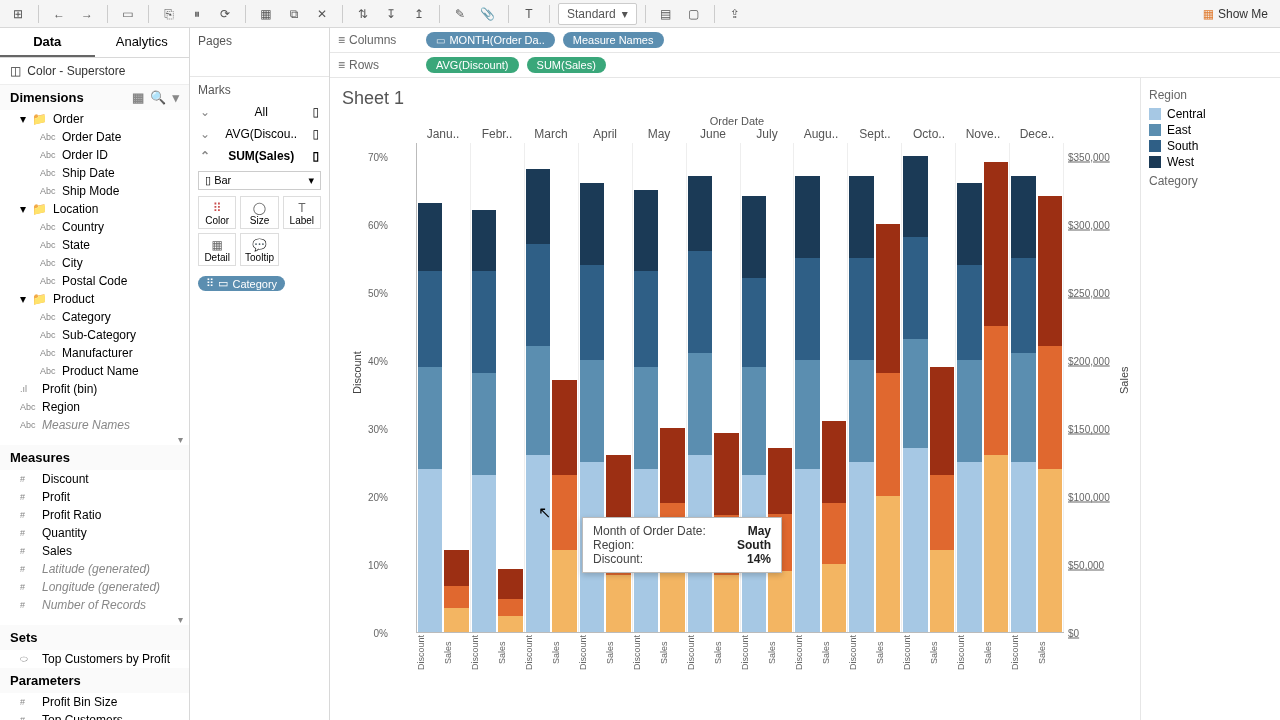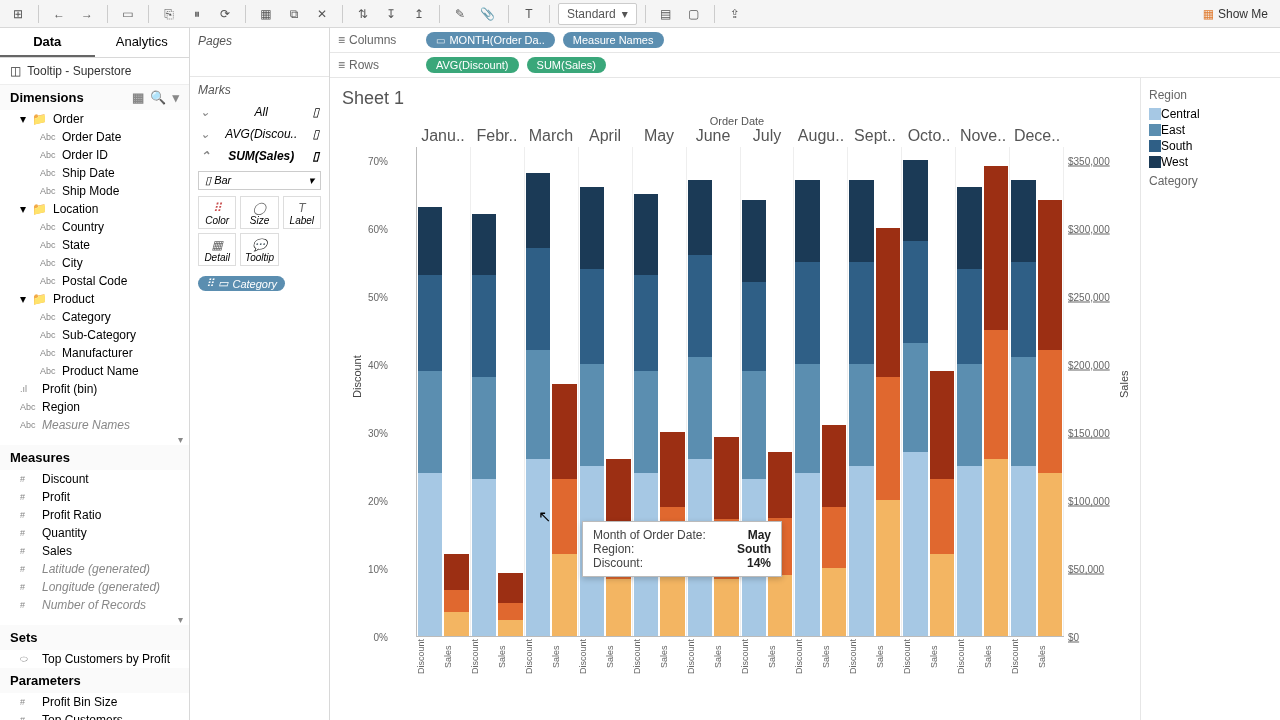--- a/index.html
+++ b/index.html
@@ -25,21 +25,21 @@
 .section-hdr { padding: 5px 10px; font-size: 13px; font-weight: bold; background: #fafafa; display: flex; align-items: center; justify-content: space-between; }
 .section-hdr .icons { display: flex; gap: 6px; color: #888; }
 .tree { flex: 0 0 auto; overflow: auto; font-size: 12px; }
 .tree .node { padding: 2px 4px 2px 20px; display: flex; align-items: center; gap: 6px; cursor: pointer; white-space: nowrap; }
 .tree .node.child { padding-left: 40px; }
 .tree .fldtype { width: 16px; font-size: 9px; color: #888; }
 .tree .geo { color:#888; font-style: italic; }
 .scroll-arrow { text-align: right; padding: 0 6px; color: #888; font-size: 10px; }
 
 
-.shelves { width: 140px; border-right: 1px solid #d8d8d8; display: flex; flex-direction: column; font-style: italic; }
+.shelves { width: 140px; border-right: 1px solid #d8d8d8; display: flex; flex-direction: column; }
 .shelf-box { padding: 6px 8px; font-size: 12px; color: #555; border-bottom: 1px solid #e6e6e6; }
 .marks-card { flex: 1; padding: 6px 8px; font-size: 12px; }
 .marks-row { display: flex; align-items: center; justify-content: space-between; padding: 4px 2px; cursor: pointer; }
 .marks-row .chev { color: #888; }
 .mark-dd { border: 1px solid #ccc; padding: 2px 6px; display: flex; align-items: center; justify-content: space-between; margin: 4px 0 6px; cursor: pointer; font-size: 11px; }
 .mark-btns { display: flex; gap: 4px; margin-bottom: 4px; }
 .mark-btn { flex: 1; border: 1px solid #ddd; text-align: center; font-size: 10px; padding: 4px 0 2px; cursor: pointer; }
 .mark-btn .mi { display:block; font-size:12px; color:#666; }
 .pill-mark { display:inline-flex; align-items:center; gap:4px; background:#5b8eb0; color:#fff; border-radius:10px; padding:1px 8px; font-size:11px; margin-top:6px; }
 
@@ -49,21 +49,21 @@
 .shelf-label { color:#666; display:flex; align-items:center; gap:4px; width:80px; }
 .pill { display:inline-flex; align-items:center; gap:4px; border-radius:10px; padding:2px 10px; font-size:11px; color:#fff; }
 .pill.blue { background:#5b8eb0; }
 .pill.green { background:#3aa77a; }
 .pill .picon { font-size:10px; opacity:.85; }
 
 .sheet-wrap { flex:1; display:flex; }
 .chart-area { flex:1; padding: 8px 4px 4px 8px; position: relative; }
 .sheet-title { font-size:18px; color:#555; margin: 2px 0 6px 4px; }
 .order-date-lbl { text-align:center; font-size:11px; color:#555; }
-.months-row { display:flex; font-size:16px; color:#555; margin-left:78px; width:calc(100% - 150px); }
+.months-row { display:flex; font-size:12px; color:#555; margin-left:78px; width:calc(100% - 150px); }
 .months-row div { flex:1; text-align:center; overflow:hidden; text-overflow:ellipsis; }
 
 .plot { position:relative; height: 490px; margin-top:2px; display:flex; }
 .yaxis-left { width:78px; position:relative; font-size:10px; color:#666; }
 .yaxis-left .tick { position:absolute; right:28px; transform:translateY(-50%); }
 .yaxis-left .axis-title, .yaxis-right .axis-title { position:absolute; top:50%; transform: rotate(-90deg) translateX(50%); transform-origin: center; font-size:11px; color:#444; }
 .yaxis-left .axis-title { left: -2px; }
 .yaxis-right { width:72px; position:relative; font-size:10px; color:#666; }
 .yaxis-right .tick { position:absolute; left:4px; transform:translateY(-50%);text-decoration:underline; }
 .yaxis-right .axis-title { right: -2px; }
@@ -79,21 +79,21 @@
 
 
 .tooltip { position:absolute; left:244px; top:374px; background:#fff; border:1px solid #bbb; box-shadow:0 2px 6px rgba(0,0,0,.2); padding:6px 10px; font-size:12px; color:#444; z-index:50; min-width:200px; }
 .tooltip .trow { display:flex; justify-content:space-between; gap:28px; }
 .tooltip .trow span:last-child { font-weight:bold; color:#222; }
 .cursor { position:absolute; left:200px; top:360px; font-size:16px; z-index:60; color:#000; pointer-events:none; }
 
 
 .legend { width:140px; border-left:1px solid #e6e6e6; padding:6px 8px; font-size:12px; }
 .legend .lg-title { color:#666; margin-bottom:4px; margin-top:4px; }
-.legend .lg-item { display:flex; align-items:center; padding:1px 0; }
+.legend .lg-item { display:flex; align-items:center; gap:6px; padding:1px 0; }
 .legend .sw { width:12px; height:12px; }
 </style>
 </head>
 <body>
 
 <div class="toolbar">
   <div class="tb-item">⊞</div>
   <div class="sep"></div>
   <div class="tb-item">←</div>
   <div class="tb-item">→</div>
@@ -135,21 +135,21 @@
 
 <div class="main">
 
   <div class="sidebar">
     <div class="side-tabs">
       <div class="side-tab active">Data</div>
       <div class="side-tab">Analytics</div>
     </div>
     <div class="datasource">
       <span>◫</span>
-      <span>Tooltip - Superstore</span>
+      <span>Color - Superstore</span>
     </div>
     <div class="section-hdr">
       <span>Dimensions</span>
       <span class="icons">
         <span>▦</span>
         <span>🔍</span>
         <span>▾</span>
       </span>
     </div>
     <div class="tree" id="dim-tree">

